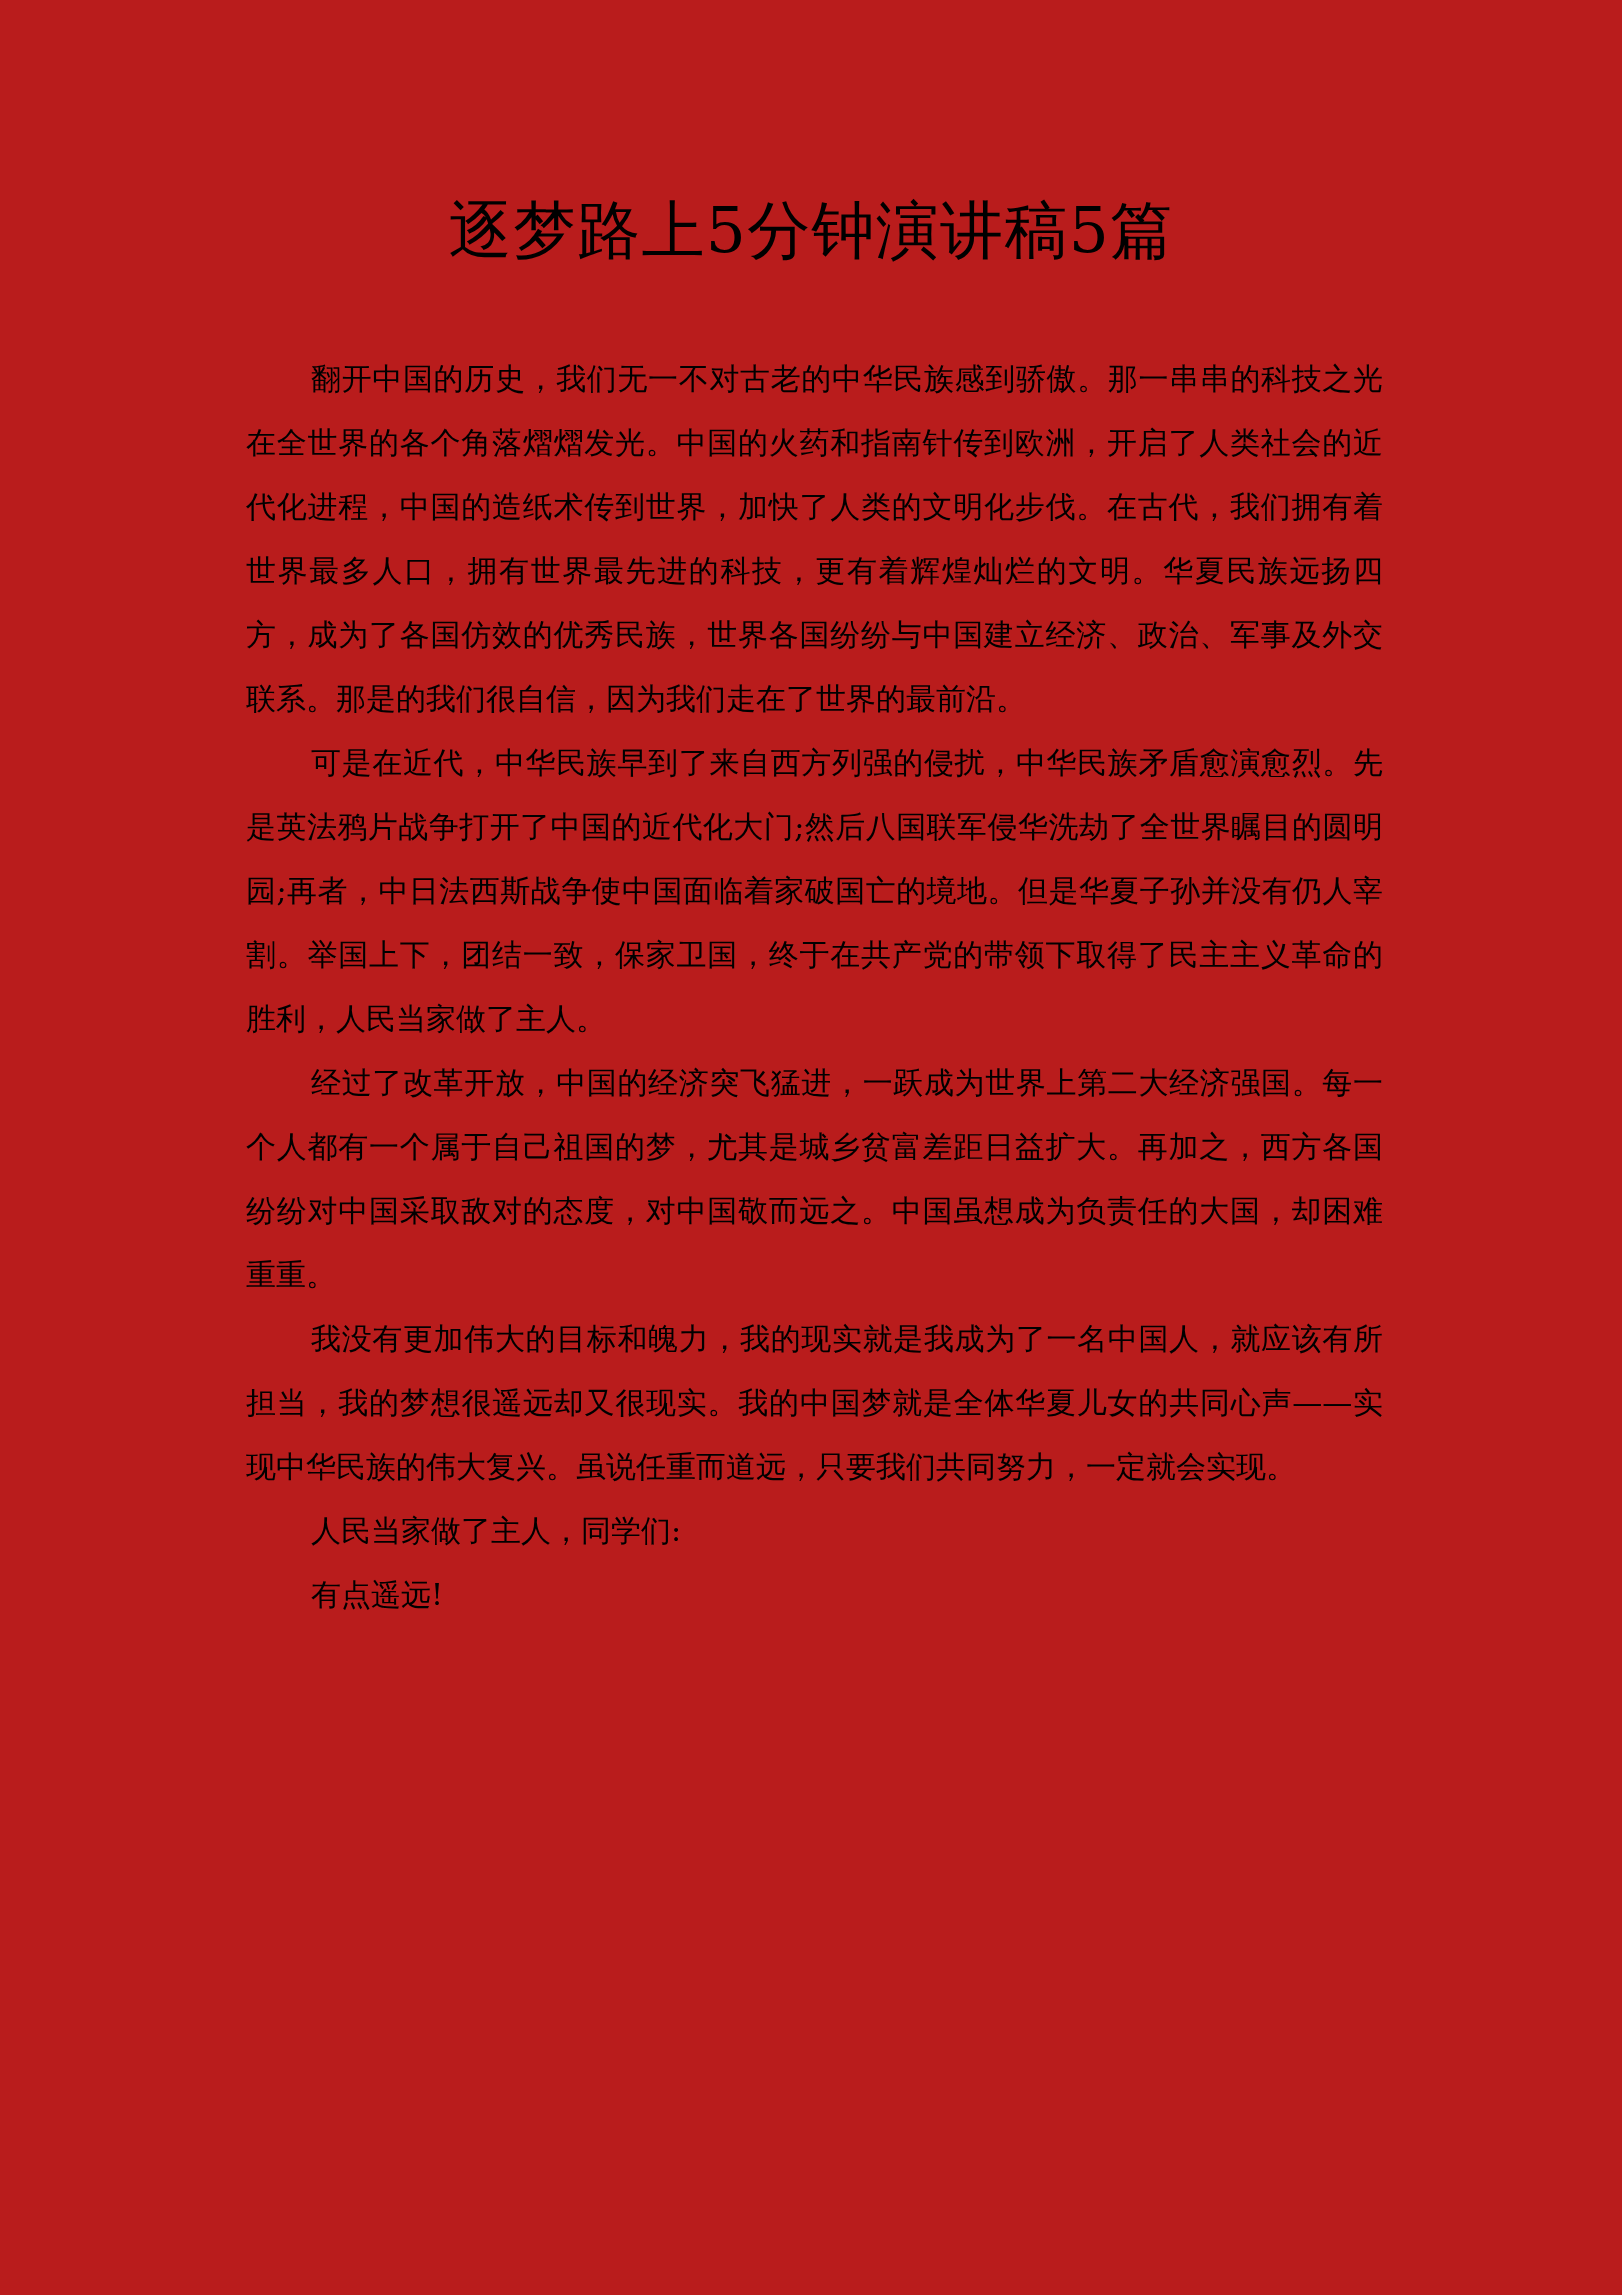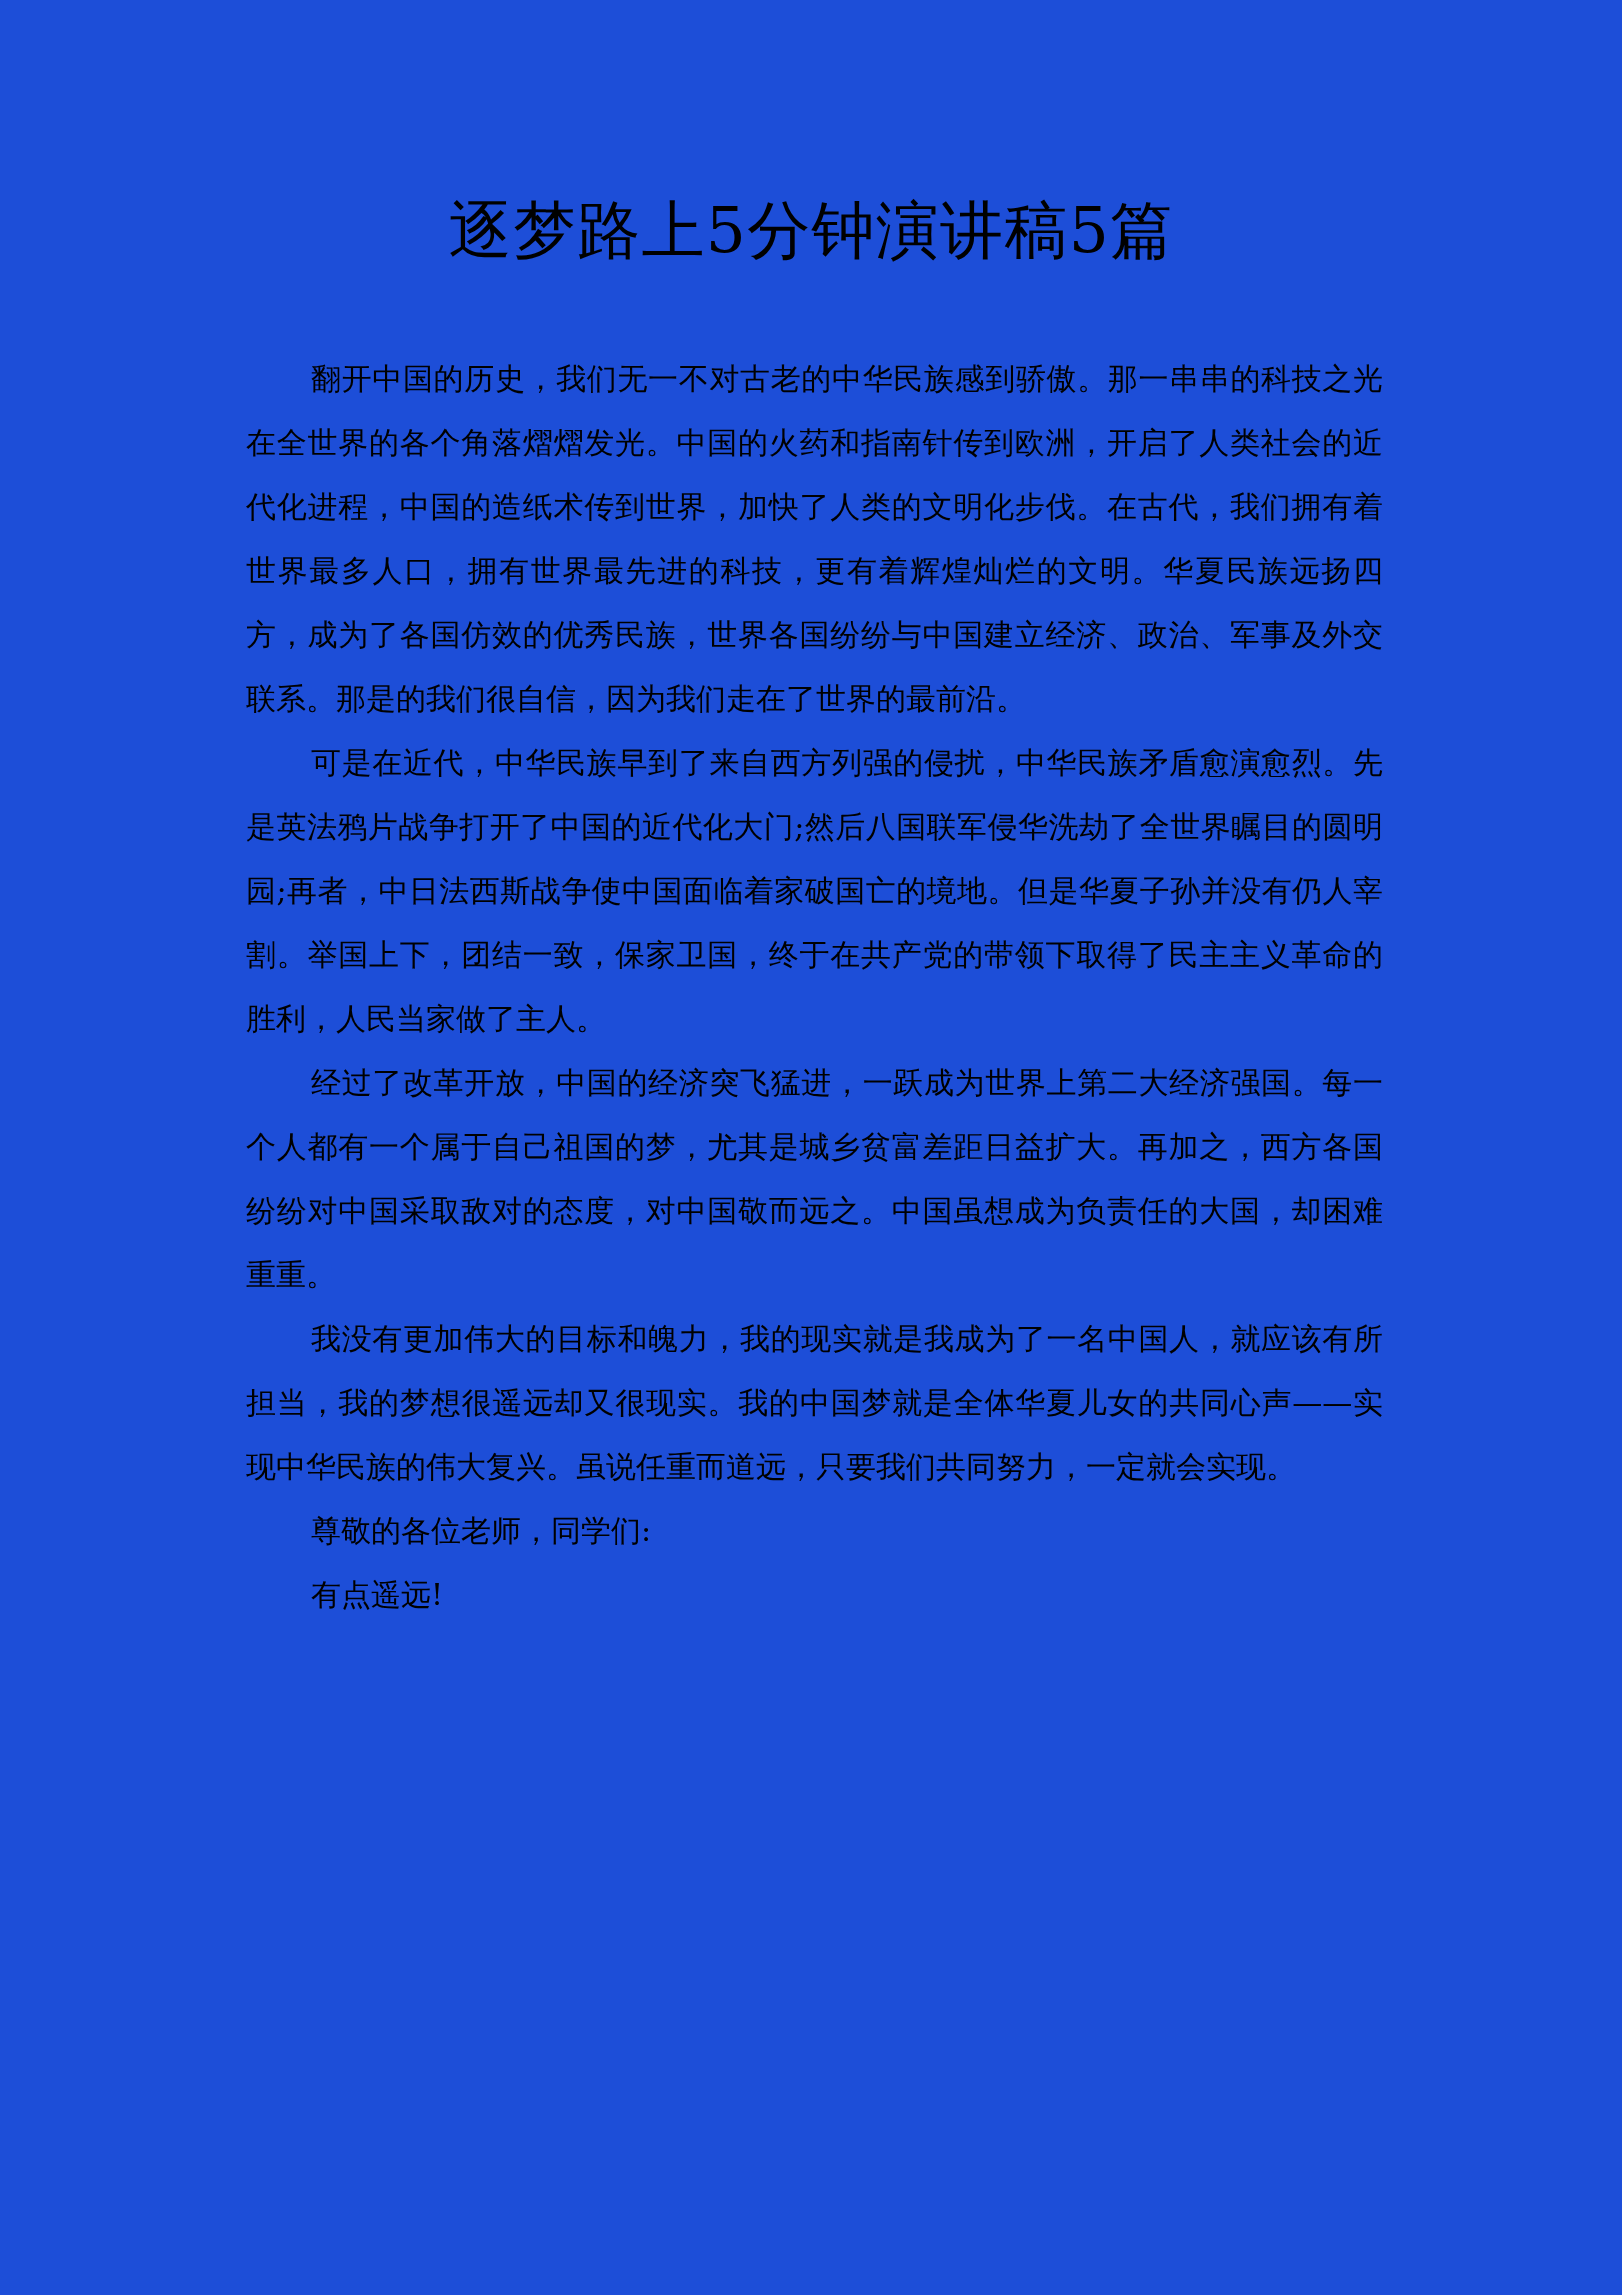--- a/index.html
+++ b/index.html
@@ -14,21 +14,21 @@
       overflow: hidden;
       font-family: "DejaVu Serif", "Liberation Serif", serif;
       color: #000000;
     }
     .page {
       position: absolute;
       left: 0;
       top: 0;
       width: 1623px;
       height: 2295px;
-      background: #1d4ed8;
+      background: #b91c1c;
     }
     .title {
       position: absolute;
       left: 0;
       width: 1623px;
       top: 191px;
       text-align: center;
       font-size: 63px;
       line-height: 79px;
       letter-spacing: 1.3px;
@@ -60,18 +60,18 @@
 
   <h1 class="title">逐梦路上5分钟演讲稿5篇</h1>
 
   <div class="body">
 
     <p class="para">翻开中国的历史，我们无一不对古老的中华民族感到骄傲。那一串串的科技之光在全世界的各个角落熠熠发光。中国的火药和指南针传到欧洲，开启了人类社会的近代化进程，中国的造纸术传到世界，加快了人类的文明化步伐。在古代，我们拥有着世界最多人口，拥有世界最先进的科技，更有着辉煌灿烂的文明。华夏民族远扬四方，成为了各国仿效的优秀民族，世界各国纷纷与中国建立经济、政治、军事及外交联系。那是的我们很自信，因为我们走在了世界的最前沿。</p>
     <p class="para">可是在近代，中华民族早到了来自西方列强的侵扰，中华民族矛盾愈演愈烈。先是英法鸦片战争打开了中国的近代化大门;然后八国联军侵华洗劫了全世界瞩目的圆明园;再者，中日法西斯战争使中国面临着家破国亡的境地。但是华夏子孙并没有仍人宰割。举国上下，团结一致，保家卫国，终于在共产党的带领下取得了民主主义革命的胜利，人民当家做了主人。</p>
     <p class="para">经过了改革开放，中国的经济突飞猛进，一跃成为世界上第二大经济强国。每一个人都有一个属于自己祖国的梦，尤其是城乡贫富差距日益扩大。再加之，西方各国纷纷对中国采取敌对的态度，对中国敬而远之。中国虽想成为负责任的大国，却困难重重。</p>
     <p class="para">我没有更加伟大的目标和魄力，我的现实就是我成为了一名中国人，就应该有所担当，我的梦想很遥远却又很现实。我的中国梦就是全体华夏儿女的共同心声——实现中华民族的伟大复兴。虽说任重而道远，只要我们共同努力，一定就会实现。</p>
 
-    <p class="para">尊敬的各位老师，同学们:</p>
+    <p class="para">人民当家做了主人，同学们:</p>
     <p class="para">有点遥远!</p>
 
   </div>
 </div>
 
 
 </body></html>

